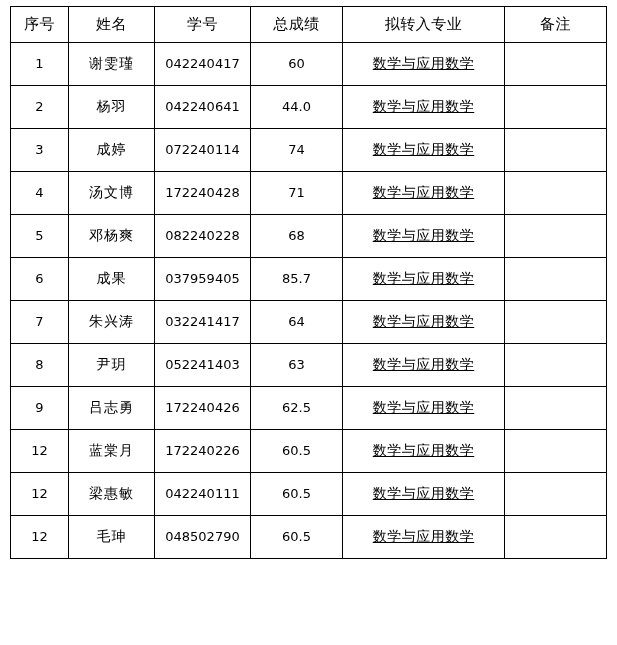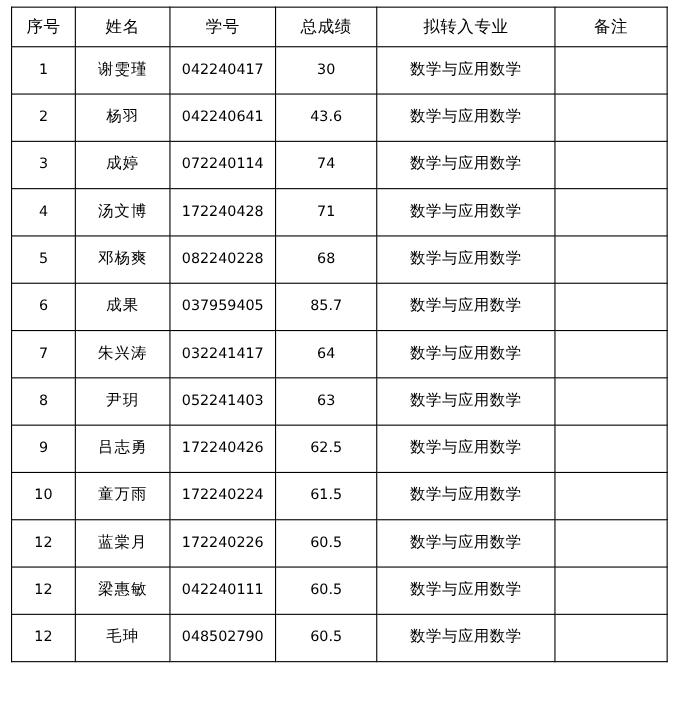--- a/index.html
+++ b/index.html
@@ -50,21 +50,21 @@
   .col-name { width: 86px; }
   .col-id { width: 96px; }
   .col-score { width: 92px; }
   .col-major { width: 162px; }
   .col-note { width: 102px; }
 
   td.c-index { font-size: 13px; }
   td.c-name { font-size: 14px; letter-spacing: 1px; }
   td.c-id { font-size: 13px; }
   td.c-score { font-size: 13px; }
-  td.c-major { font-size: 14px; letter-spacing: 0.5px; }
+  td.c-major { font-size: 14px; letter-spacing: 0.5px; text-decoration: underline; }
   td.c-note { font-size: 13px; }
 </style>
 </head>
 <body>
 
 <div class="sheet">
   <table class="grade-table">
     <colgroup>
       <col class="col-index">
       <col class="col-name">
@@ -81,29 +81,29 @@
         <td>总成绩</td>
         <td>拟转入专业</td>
         <td>备注</td>
       </tr>
     </thead>
     <tbody>
       <tr>
         <td class="c-index">1</td>
         <td class="c-name">谢雯瑾</td>
         <td class="c-id">042240417</td>
-        <td class="c-score">30</td>
+        <td class="c-score">60</td>
         <td class="c-major">数学与应用数学</td>
         <td class="c-note"></td>
       </tr>
       <tr>
         <td class="c-index">2</td>
         <td class="c-name">杨羽</td>
         <td class="c-id">042240641</td>
-        <td class="c-score">43.6</td>
+        <td class="c-score">44.0</td>
         <td class="c-major">数学与应用数学</td>
         <td class="c-note"></td>
       </tr>
       <tr>
         <td class="c-index">3</td>
         <td class="c-name">成婷</td>
         <td class="c-id">072240114</td>
         <td class="c-score">74</td>
         <td class="c-major">数学与应用数学</td>
         <td class="c-note"></td>
@@ -150,28 +150,20 @@
       </tr>
       <tr>
         <td class="c-index">9</td>
         <td class="c-name">吕志勇</td>
         <td class="c-id">172240426</td>
         <td class="c-score">62.5</td>
         <td class="c-major">数学与应用数学</td>
         <td class="c-note"></td>
       </tr>
       <tr>
-        <td class="c-index">10</td>
-        <td class="c-name">童万雨</td>
-        <td class="c-id">172240224</td>
-        <td class="c-score">61.5</td>
-        <td class="c-major">数学与应用数学</td>
-        <td class="c-note"></td>
-      </tr>
-      <tr>
         <td class="c-index">12</td>
         <td class="c-name">蓝棠月</td>
         <td class="c-id">172240226</td>
         <td class="c-score">60.5</td>
         <td class="c-major">数学与应用数学</td>
         <td class="c-note"></td>
       </tr>
       <tr>
         <td class="c-index">12</td>
         <td class="c-name">梁惠敏</td>

